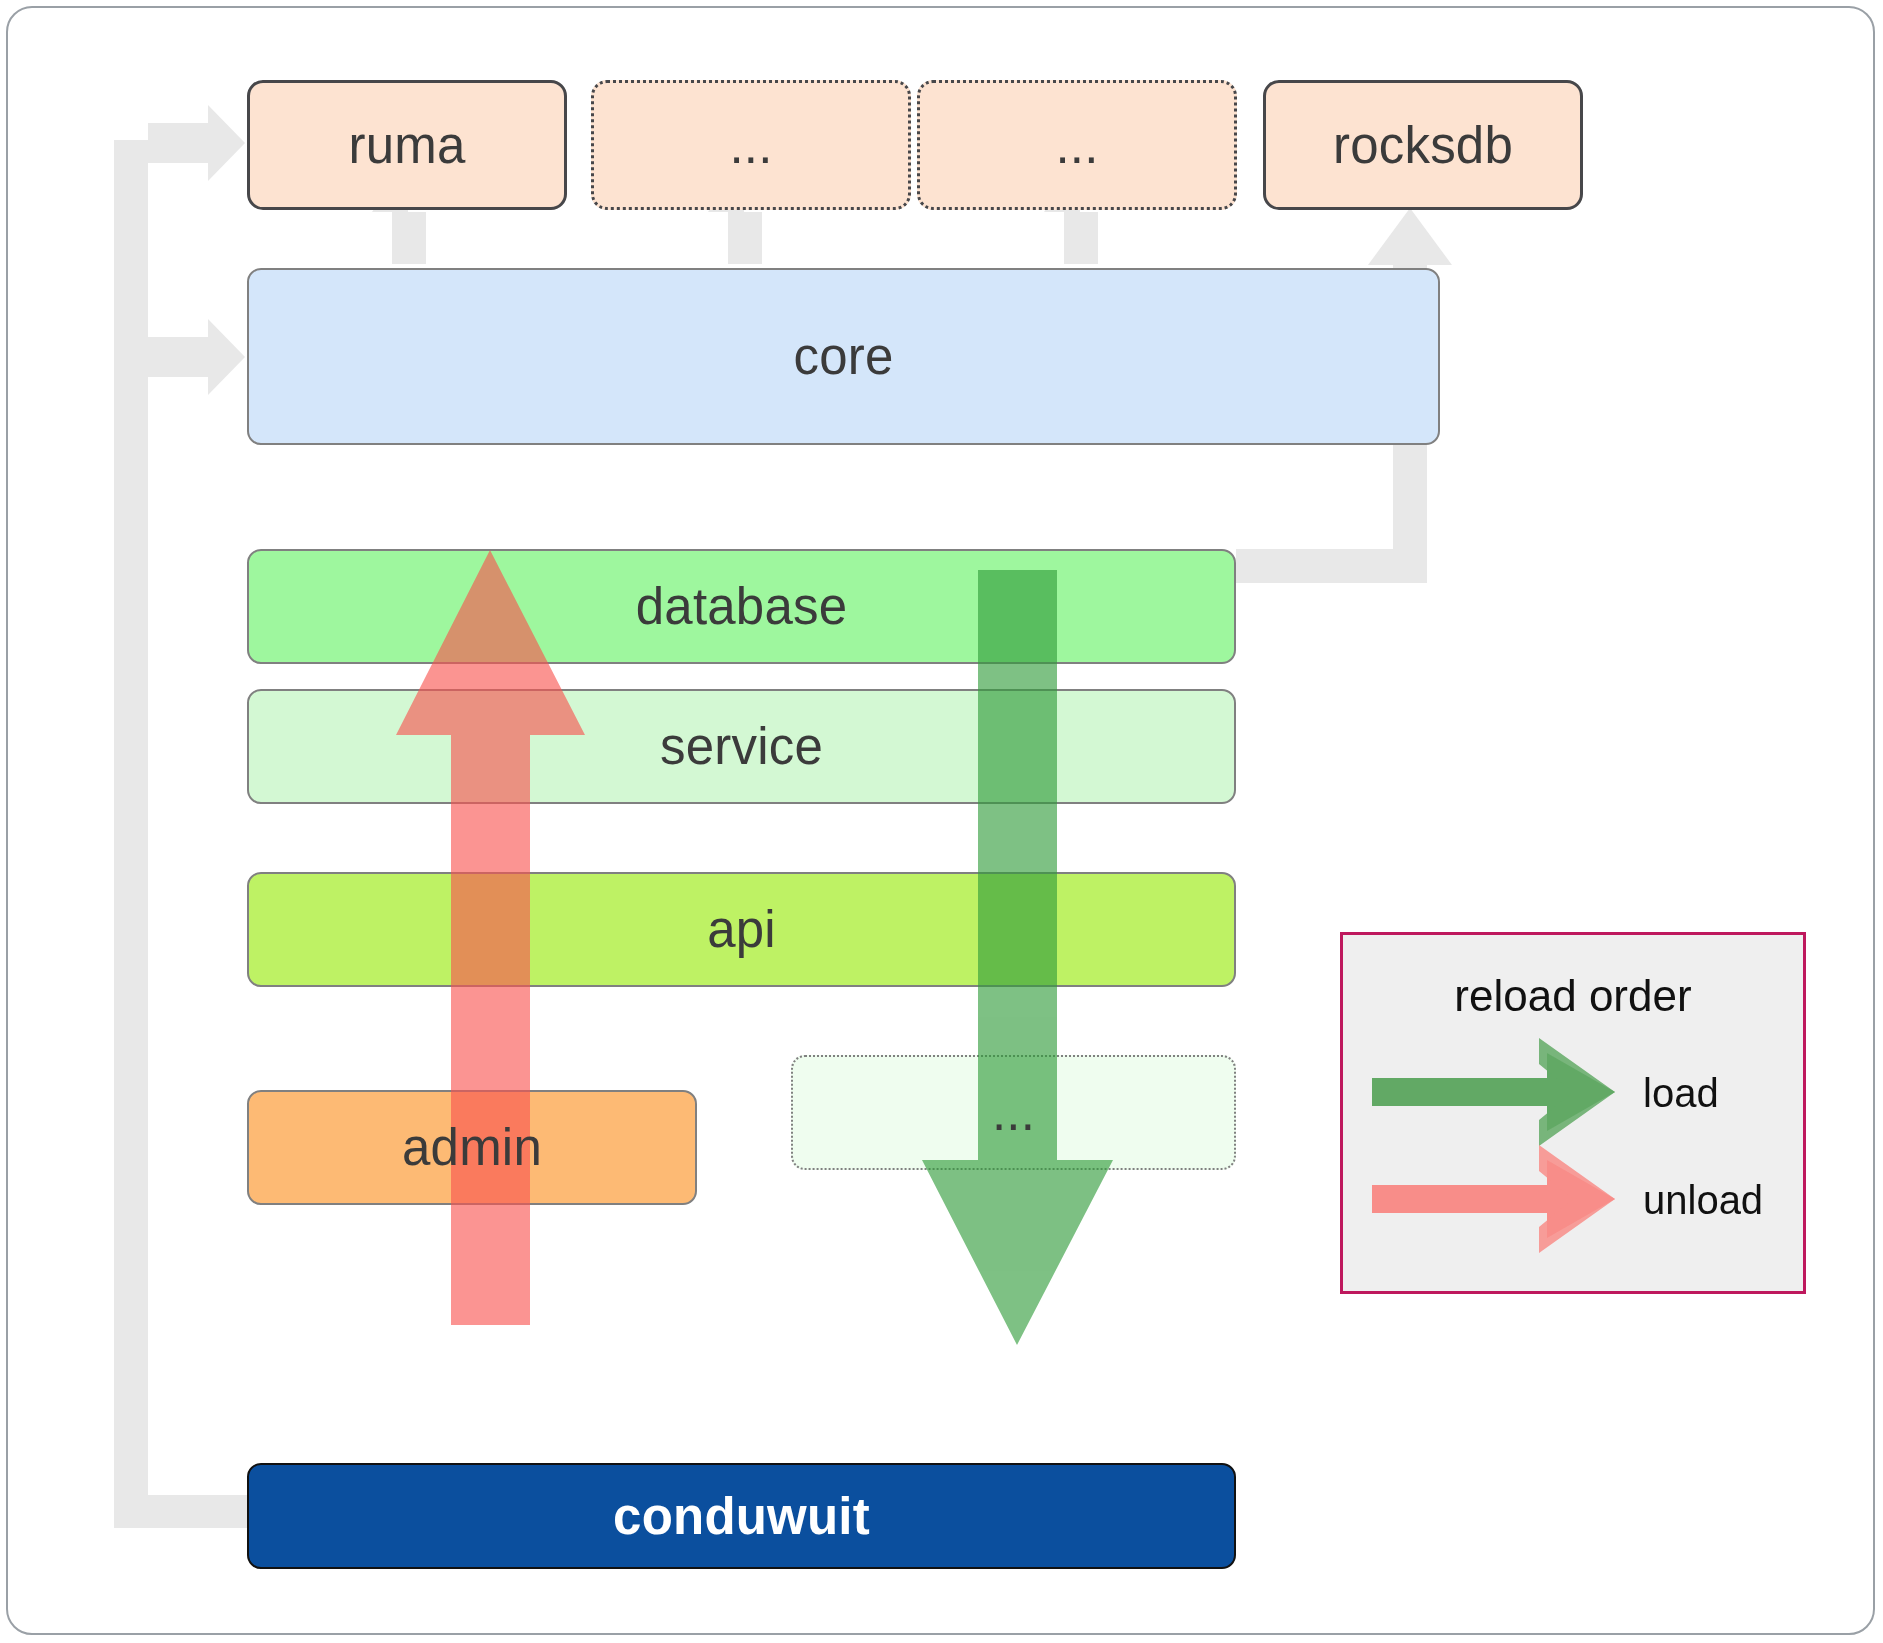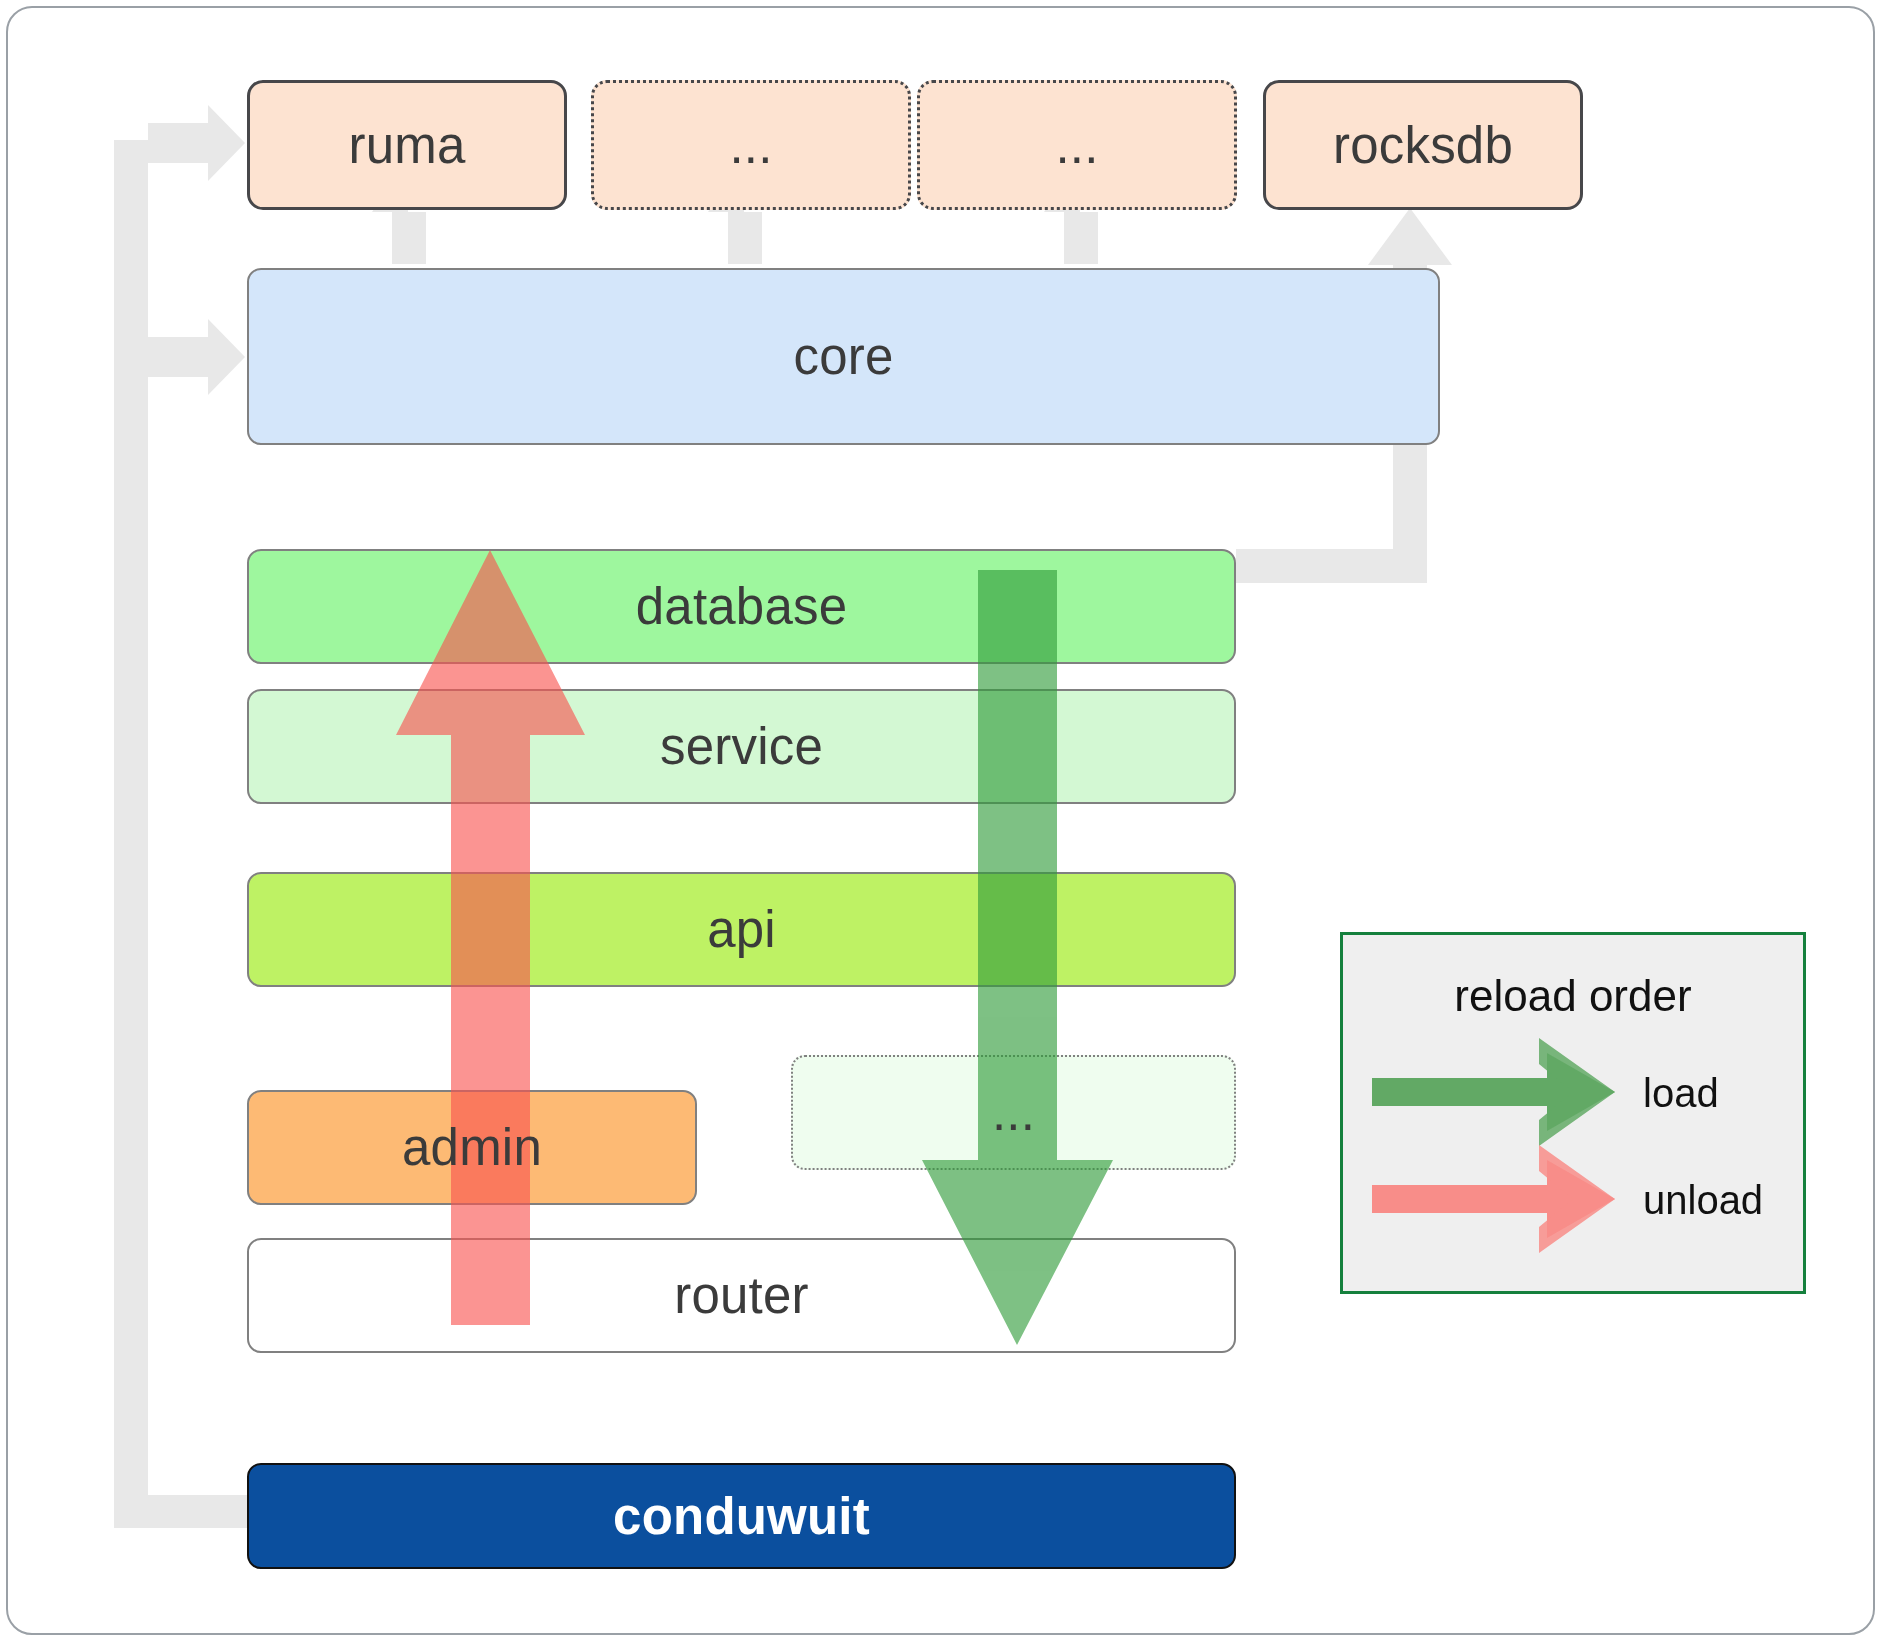--- a/index.html
+++ b/index.html
@@ -53,21 +53,21 @@
   
   .layer { border: 2px solid #808080; }
   .layer.dotted-b { border: 2px dotted #808080; }
 
   
   #legend {
     position: absolute;
     left: 1340px; top: 932px;
     width: 466px; height: 362px;
     background: #efefef;
-    border: 3px solid #15803d;
+    border: 3px solid #be185d;
     box-sizing: border-box;
   }
   #legend-title {
     position: absolute;
     top: 36px; left: 0; right: 0;
     text-align: center;
     font-size: 44px;
     color: #111;
   }
   .legend-row-label {
@@ -140,23 +140,20 @@
   </div>
 
   <div class="node layer" style="left:247px; top:1090px; width:450px; height:115px; background:#fdba74;">
     <span class="lbl">admin</span>
   </div>
 
   <div class="node layer dotted-b" style="left:791px; top:1055px; width:445px; height:115px; background:#effdef;">
     <span class="lbl">...</span>
   </div>
 
-  <div class="node layer" style="left:247px; top:1238px; width:989px; height:115px; background:#ffffff;">
-    <span class="lbl">router</span>
-  </div>
 
   <div class="node" style="left:247px; top:1463px; width:989px; height:106px; background:#0b4f9e; border:2px solid #111; color:#ffffff; font-weight:700;">
     <span class="lbl">conduwuit</span>
   </div>
 
   <svg class="overlay" viewBox="0 0 1883 1643">
 
     <g fill="#f9534f" opacity="0.62">
       <rect x="451" y="655" width="79" height="670"></rect>
       <path d="M 490 550 L 585 735 L 530 735 L 530 700 L 451 700 L 451 735 L 396 735 Z"></path>

